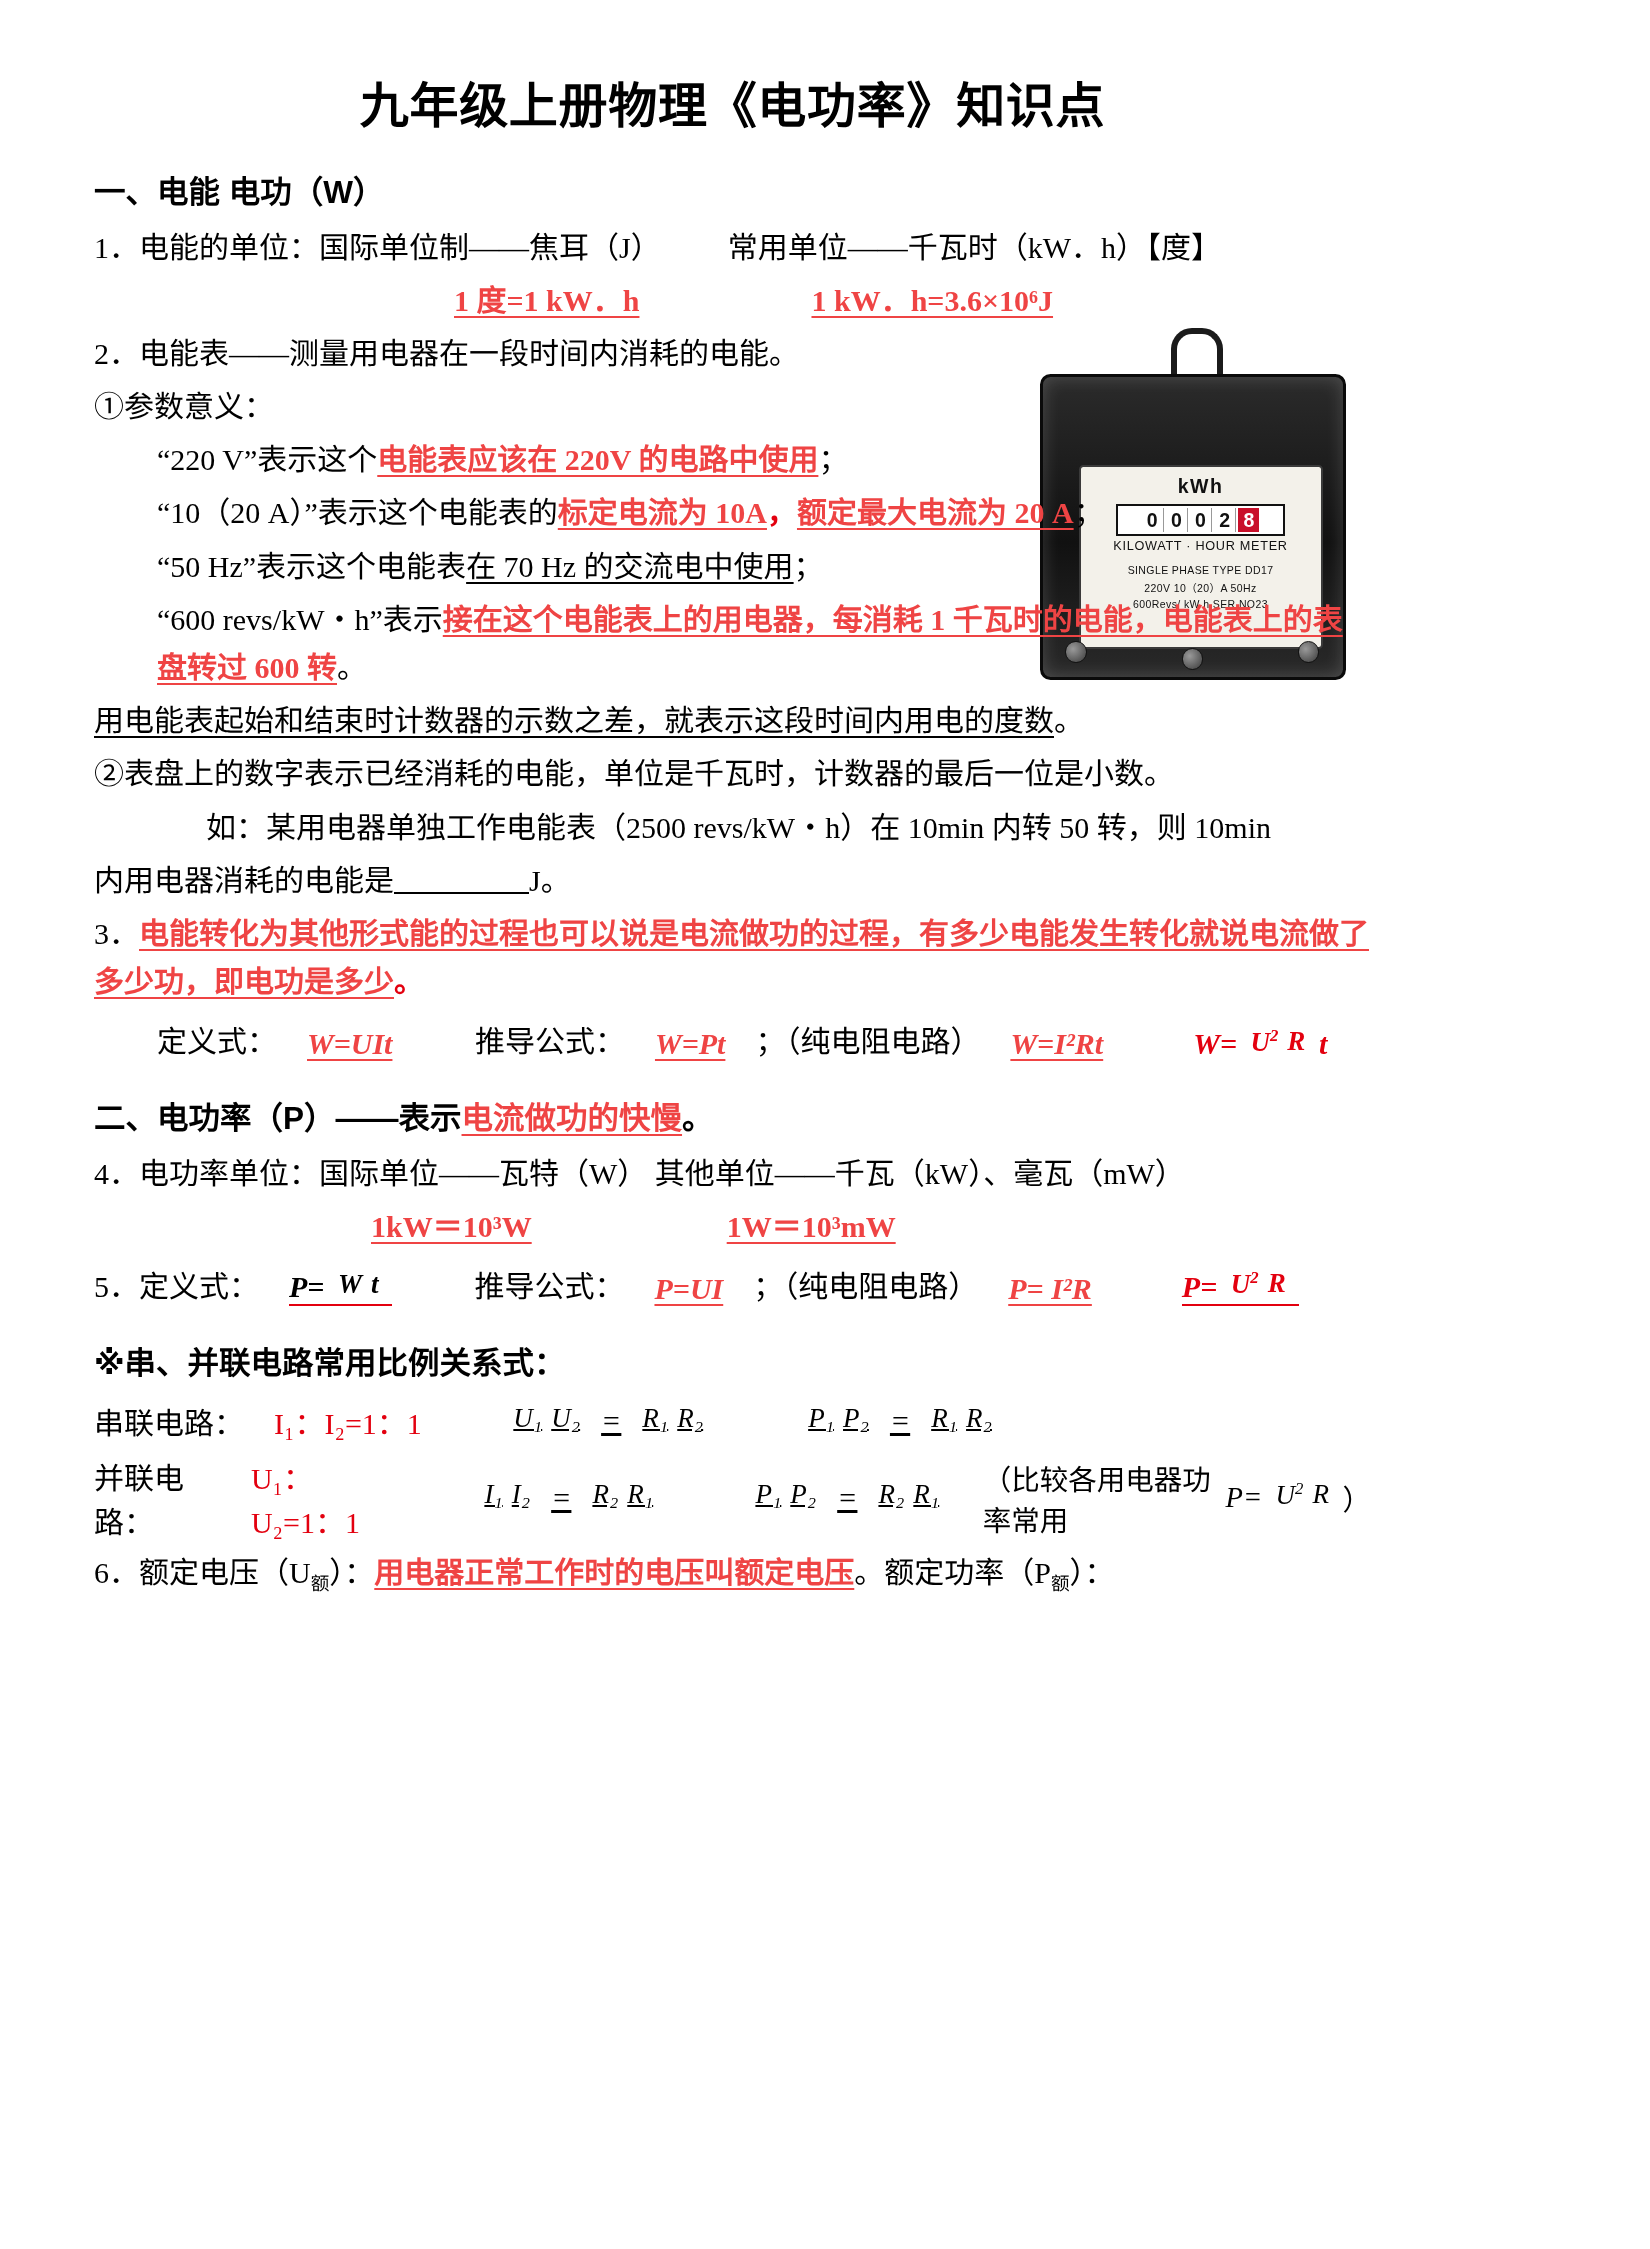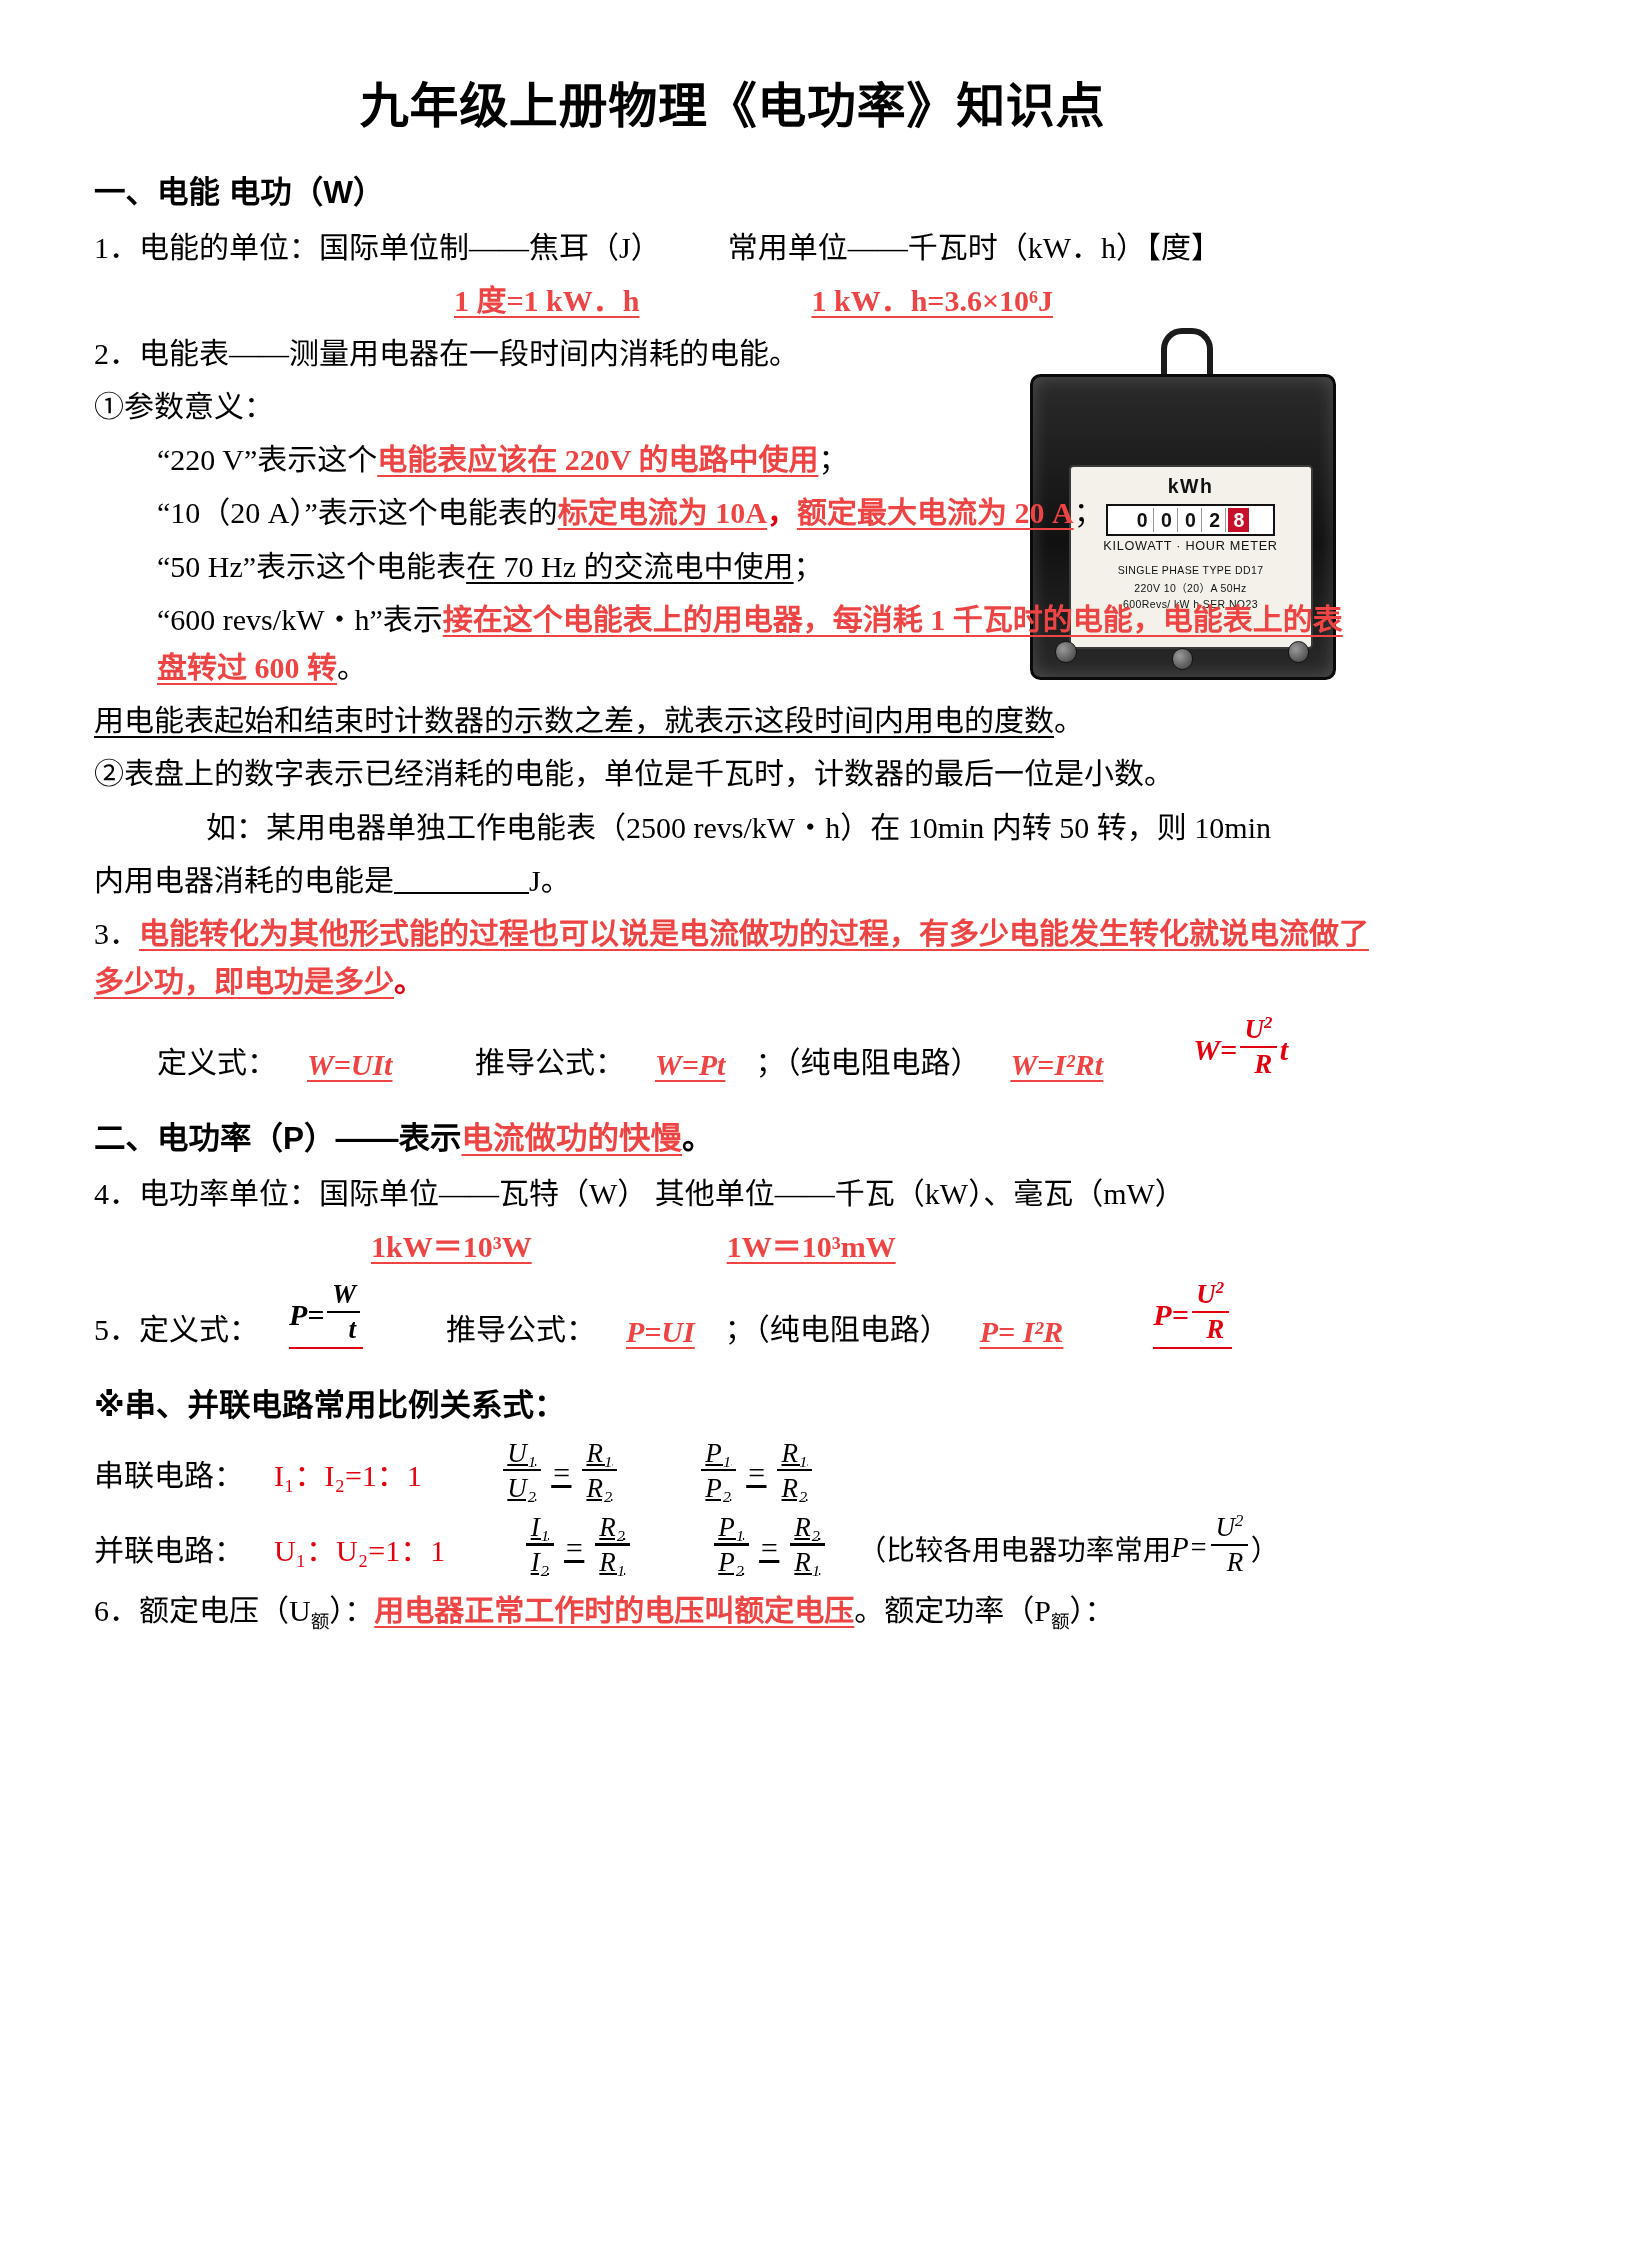--- a/index.html
+++ b/index.html
@@ -42,37 +42,37 @@
   .ind3{ padding-left:112px; }
   .red{ color:#e3000f; }
   .redu{ color:#ef4444; text-decoration:underline; text-underline-offset:4.5px; text-decoration-thickness:2.2px;}
   .blacku{ text-decoration:underline; text-underline-offset:4.5px; text-decoration-thickness:1.5px;}
   .bold{ font-weight:bold; }
   .it{ font-style:italic; }
   .blank{ display:inline-block; width:135px; border-bottom:2.2px solid #000; vertical-align:-3px;}
   .formula-row{ display:flex; align-items:flex-end; gap:30px; font-size:30px; margin:10.5px 0 7.5px 0;}
   .frac{
     display:inline-flex;
-    flex-direction:column;
-    align-items:flex-end;
+    flex-direction:row;
+    align-items:flex-start;
     vertical-align:middle;
     line-height:1.05;
-    margin:0 3px;
+    margin:0 9px;
     position:relative;
     top:-3px;
   }
   .frac .num{ padding:0 4.5px; font-size:27px;}
   .frac .den{ padding:0 4.5px; font-size:27px;}
   .frac .bar{ width:100%; height:2.2px; background:#000; margin:2.2px 0;}
   .frac.red .bar{ background:#e3000f;}
   .sup{ font-size:0.62em; vertical-align:super;}
   .sub{ font-size:0.62em; vertical-align:sub;}
   .meter{
     position:absolute;
-    right:86px;
+    right:76px;
     top:322px;
     width:315px;
     height:375px;
   }
   
   .meter .body{
     position:absolute; left:7.5px; top:52px; width:300px; height:300px;
     background:linear-gradient(180deg,#2b2b2b 0%,#111 55%,#2a2a2a 100%);
     border-radius:10.5px;
     border:3.7px solid #0a0a0a;

